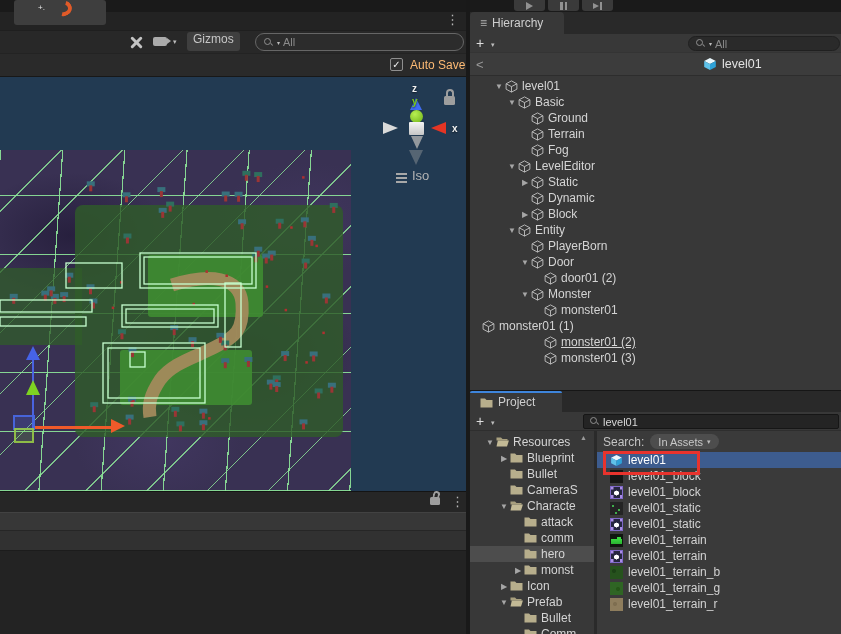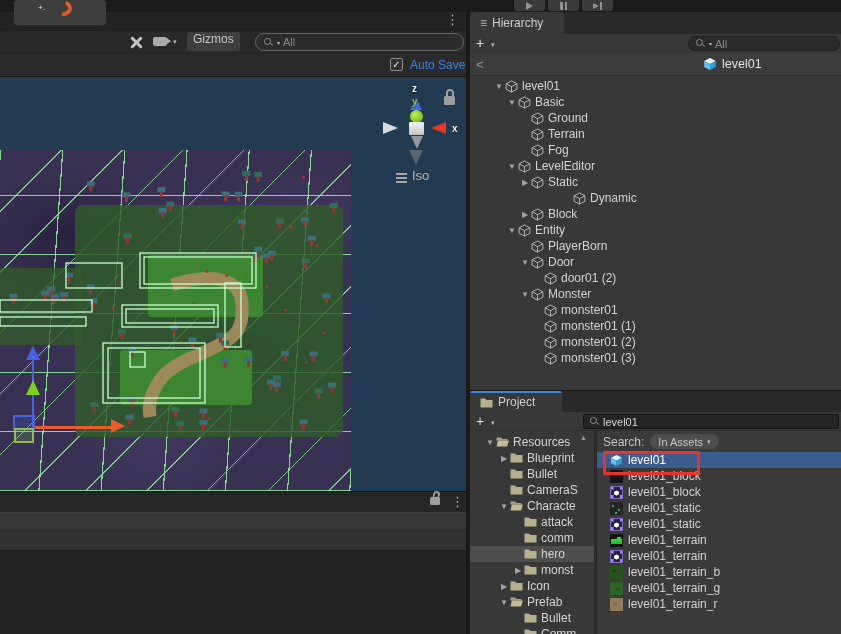--- a/index.html
+++ b/index.html
@@ -31,21 +31,21 @@
   .search-pill{background:#2c2c2c;border:1px solid #666;border-radius:9px;display:flex;align-items:center;padding:0 7px;gap:3px;}
   .scene-search{left:255px;top:33px;width:209px;height:18px;}
   .mag{position:relative;width:11px;height:11px;flex:none;}
   .mag::before{content:"";position:absolute;left:1px;top:1px;width:5px;height:5px;border:1.3px solid #8f8f8f;border-radius:50%;}
   .mag::after{content:"";position:absolute;left:7px;top:7px;width:3.4px;height:1.4px;background:#8f8f8f;transform:rotate(45deg);}
   input.ufield{background:transparent;border:none;outline:none;color:#c9c9c9;font-size:11px;font-family:"Liberation Sans",sans-serif;width:100%;padding:0;}
   input.ufield::placeholder{color:#8a8a8a;}
   .autosave-row{left:0;top:53px;width:466px;height:24px;background:#2a2a2a;border-top:1px solid #232323;border-bottom:1px solid #181818;}
   .cb{left:390px;top:58px;width:13px;height:13px;background:#303030;border:1px solid #8f8f8f;border-radius:2px;
       color:#f0f0f0;font-size:10px;line-height:11px;text-align:center;}
-  .autosave-label{left:410px;top:58px;color:#3b82f6;font-size:12px;}
+  .autosave-label{left:410px;top:58px;color:#fdba74;font-size:12px;}
 
   
   .viewport{left:0;top:77px;width:466px;height:414px;background:#223a52;overflow:hidden;}
   .ground{position:absolute;left:0;top:73px;width:351px;height:341px;background:
       radial-gradient(140px 90px at 20% 25%,rgba(25,18,45,.55),transparent 70%),
       radial-gradient(160px 110px at 70% 60%,rgba(28,20,50,.5),transparent 70%),
       radial-gradient(120px 90px at 45% 85%,rgba(80,66,120,.35),transparent 70%),
       radial-gradient(130px 80px at 88% 20%,rgba(78,64,116,.3),transparent 70%),
       #393153;}
   .grid{position:absolute;left:0;top:73px;width:351px;height:341px;background:
@@ -472,21 +472,21 @@
       </div>
       <div class="trow" style="padding-left: 49px;">
         <span class="fold">▶</span>
         <span class="icw">
           <svg width="13" height="13" viewBox="0 0 13 13">
             <path d="M6.5 0.9 L11.9 3.8 L11.9 9.2 L6.5 12.1 L1.1 9.2 L1.1 3.8 Z M1.1 3.8 L6.5 6.6 L11.9 3.8 M6.5 6.6 L6.5 12.1" fill="none" stroke="#c2c2c2" stroke-width="0.9"></path>
           </svg>
         </span>
         <span>Static</span>
       </div>
-      <div class="trow" style="padding-left: 49px; margin-left: 42px;">
+      <div class="trow" style="padding-left: 49px;">
         <span class="fold"></span>
         <span class="icw">
           <svg width="13" height="13" viewBox="0 0 13 13">
             <path d="M6.5 0.9 L11.9 3.8 L11.9 9.2 L6.5 12.1 L1.1 9.2 L1.1 3.8 Z M1.1 3.8 L6.5 6.6 L11.9 3.8 M6.5 6.6 L6.5 12.1" fill="none" stroke="#c2c2c2" stroke-width="0.9"></path>
           </svg>
         </span>
         <span>Dynamic</span>
       </div>
       <div class="trow" style="padding-left: 49px;">
         <span class="fold">▶</span>
@@ -544,30 +544,30 @@
       </div>
       <div class="trow" style="padding-left: 62px;">
         <span class="fold"></span>
         <span class="icw">
           <svg width="13" height="13" viewBox="0 0 13 13">
             <path d="M6.5 0.9 L11.9 3.8 L11.9 9.2 L6.5 12.1 L1.1 9.2 L1.1 3.8 Z M1.1 3.8 L6.5 6.6 L11.9 3.8 M6.5 6.6 L6.5 12.1" fill="none" stroke="#c2c2c2" stroke-width="0.9"></path>
           </svg>
         </span>
         <span>monster01</span>
       </div>
-      <div class="trow" style="padding-left: 62px; align-items: center;">
+      <div class="trow" style=" align-items: center;">
         <span class="fold"></span>
         <span class="icw">
           <svg width="13" height="13" viewBox="0 0 13 13">
             <path d="M6.5 0.9 L11.9 3.8 L11.9 9.2 L6.5 12.1 L1.1 9.2 L1.1 3.8 Z M1.1 3.8 L6.5 6.6 L11.9 3.8 M6.5 6.6 L6.5 12.1" fill="none" stroke="#c2c2c2" stroke-width="0.9"></path>
           </svg>
         </span>
         <span>monster01 (1)</span>
       </div>
-      <div class="trow" style="padding-left: 62px;">
+      <div class="trow" style="padding-left: 62px; text-decoration: underline;">
         <span class="fold"></span>
         <span class="icw">
           <svg width="13" height="13" viewBox="0 0 13 13">
             <path d="M6.5 0.9 L11.9 3.8 L11.9 9.2 L6.5 12.1 L1.1 9.2 L1.1 3.8 Z M1.1 3.8 L6.5 6.6 L11.9 3.8 M6.5 6.6 L6.5 12.1" fill="none" stroke="#c2c2c2" stroke-width="0.9"></path>
           </svg>
         </span>
         <span>monster01 (2)</span>
       </div>
       <div class="trow" style="padding-left: 62px;">
         <span class="fold"></span>

